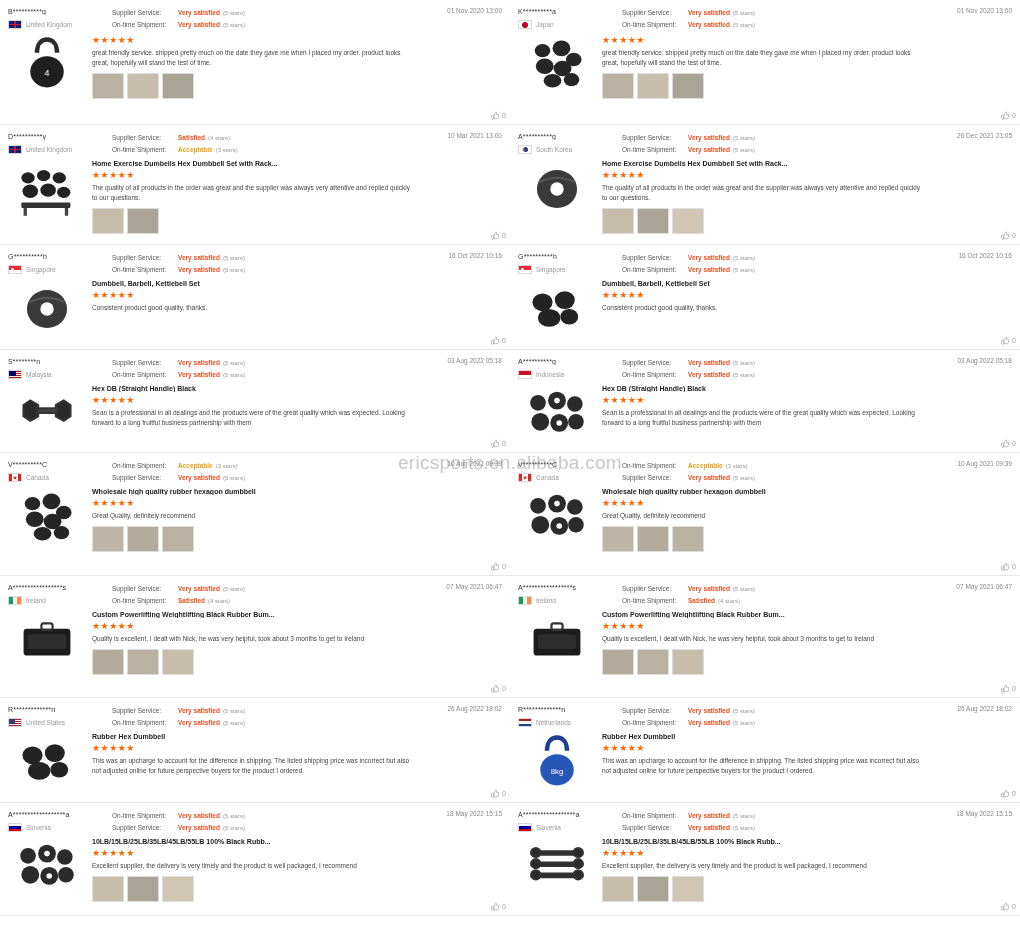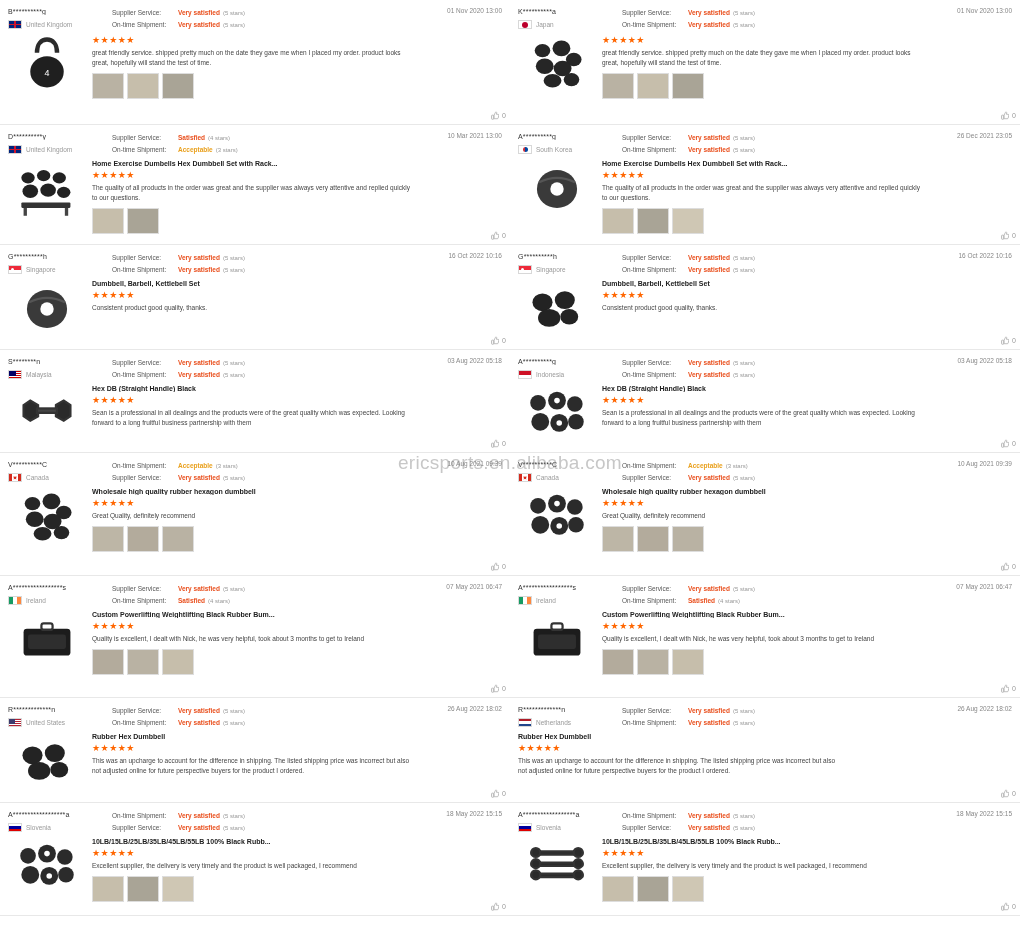--- a/index.html
+++ b/index.html
@@ -926,20 +926,27 @@
               </div>
               <div class="rating-row">
                 <span class="rating-label">On-time Shipment:</span>
                 <span class="rating-val v-very">Very satisfied</span>
                 <span class="rating-stars-txt">(5 stars)</span>
               </div>
             </div>
             <div class="date">26 Aug 2022 18:02</div>
           </div>
           <div class="body">
+            <div class="thumb">
+              <svg class="pi" viewBox="0 0 58 52">
+                <path d="M20 16c0-8 4-12 9-12s9 4 9 12" fill="none" stroke="#1e3f8f" stroke-width="4"></path>
+                <ellipse cx="29" cy="33" rx="15" ry="14" fill="#2656b8"></ellipse>
+                <text x="29" y="37" font-size="7" fill="#fff" text-anchor="middle" font-family="sans-serif">8kg</text>
+              </svg>
+            </div>
             <div class="content">
               <div class="prod-title">Rubber Hex Dumbbell</div>
               <div class="stars">★★★★★</div>
               <div class="comment">This was an upcharge to account for the difference in shipping. The listed shipping price was incorrect but also not adjusted online for future perspective buyers for the product I ordered.</div>
             </div>
           </div>
           <div class="like">
             <svg width="9" height="9" viewBox="0 0 12 12">
               <path d="M3 5.5h1.5V11H3a1 1 0 0 1-1-1V6.5a1 1 0 0 1 1-1zM5.5 5.5l1.8-3.8A1 1 0 0 1 9 2.2l-.4 2.2h2.1a1 1 0 0 1 1 1.2l-.7 3.6a1.4 1.4 0 0 1-1.4 1.1H5.5z" fill="none" stroke="#aaa" stroke-width="1"></path>
             </svg>

